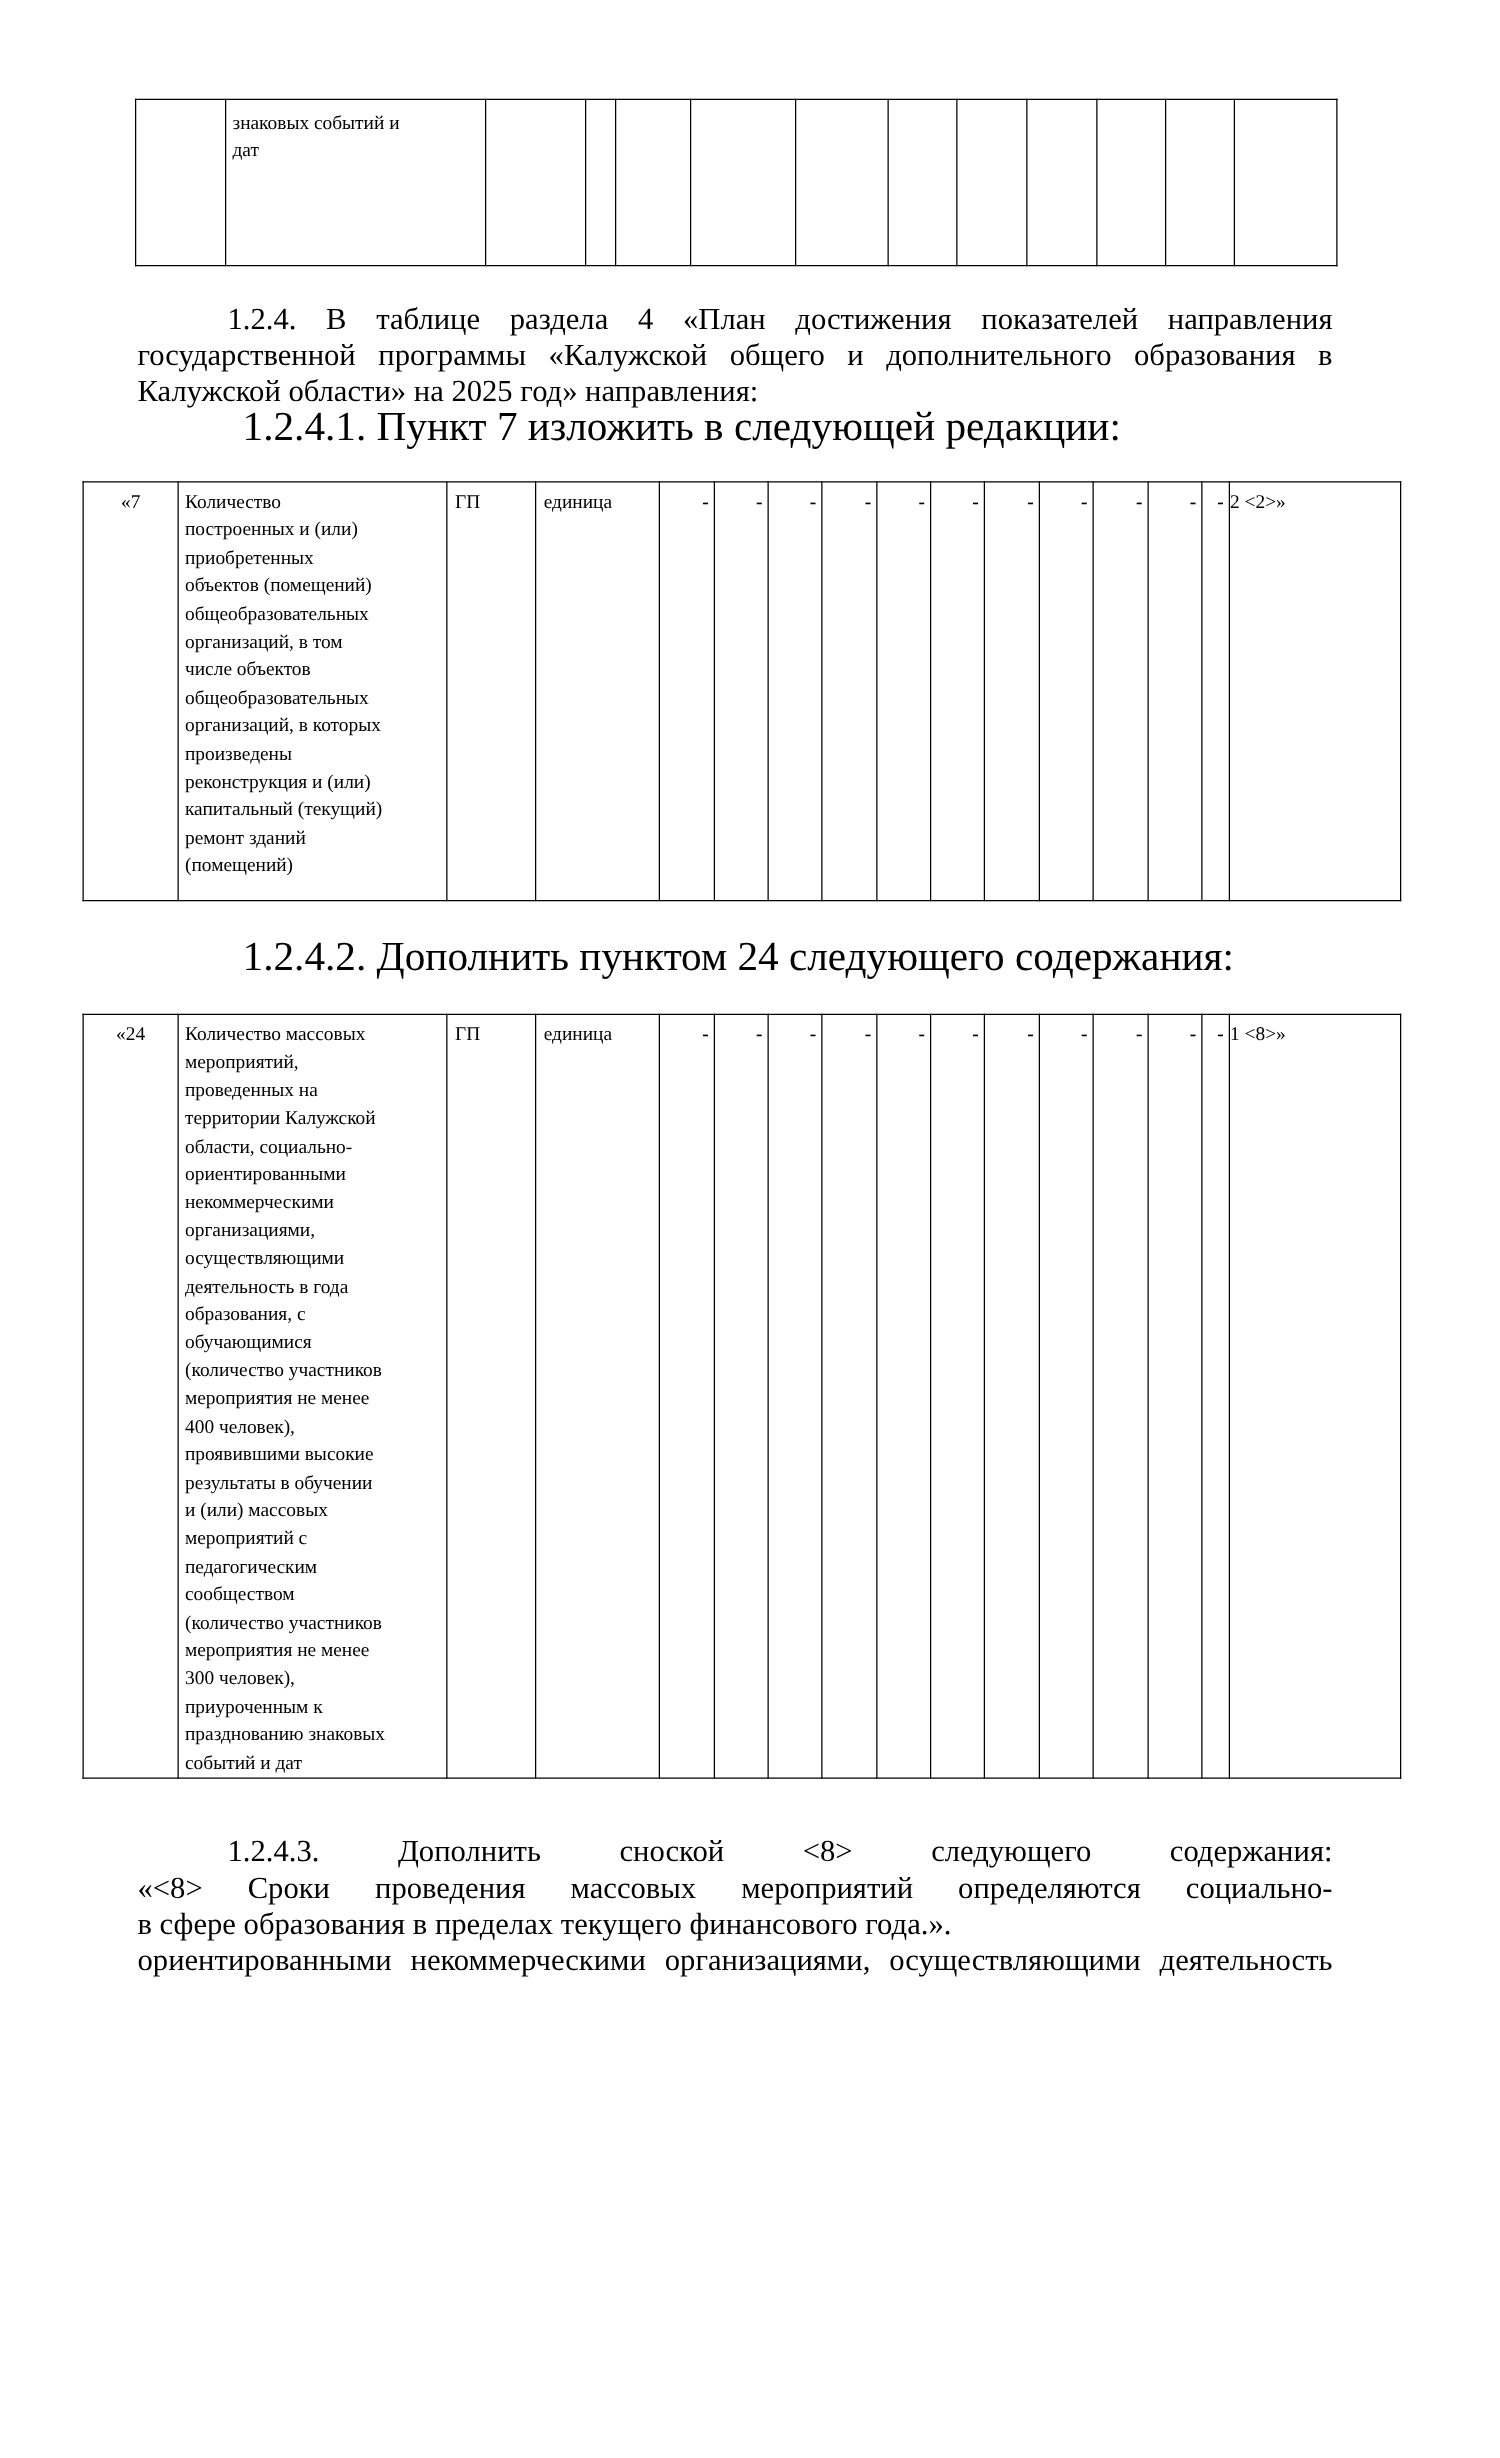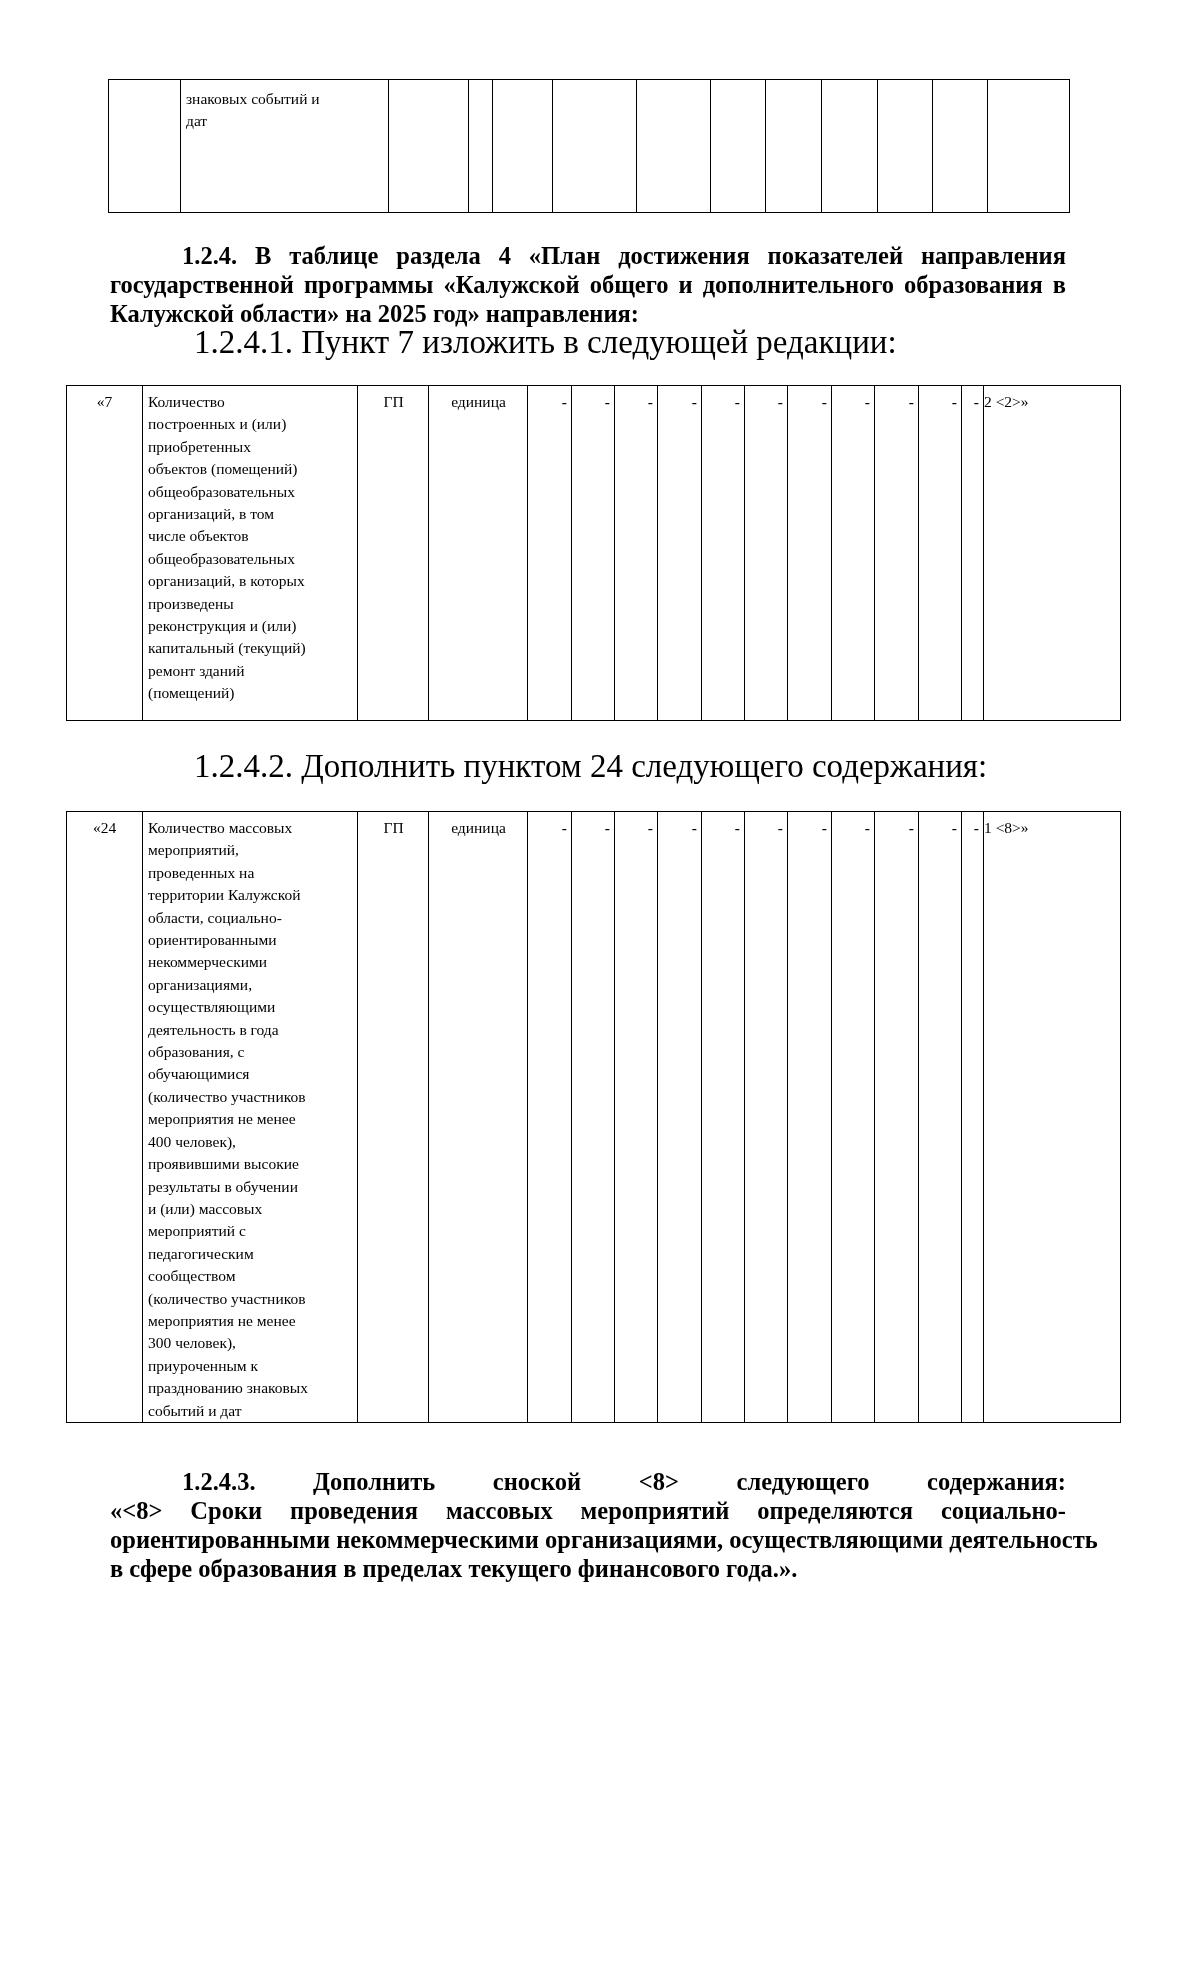--- a/index.html
+++ b/index.html
@@ -33,21 +33,20 @@
       text-align: center;
       padding-top: 5px !important;
       font-size: 16px;
     }
     .cell-name {
       padding: 5px 4px 0 5px !important;
       word-wrap: break-word;
     }
     .cell-src, .cell-unit {
       padding: 5px 5px 0 6px !important;
-      text-align: center;
     }
     .cell-dash {
       text-align: right;
       padding: 5px 4px 0 0 !important;
       font-weight: bold;
     }
     .cell-val {
       text-align: left;
       padding: 5px 6px 0 0 !important;
       font-size: 16px;
@@ -56,21 +55,20 @@
 
     
     .para {
       position: absolute;
       left: 110px;
       width: 956px;
       font-size: 24.5px;
       line-height: 29px;
       text-align: justify;
       text-align-last: left;
-      font-weight: bold;
     }
     .para .line {
       display: block;
       text-align: justify;
       text-align-last: justify;
       white-space: nowrap;
     }
     .para .line.last {
       text-align-last: left;
     }
@@ -255,15 +253,15 @@
     <td class="cell-dash">-</td>
     <td class="cell-dash">-</td>
     <td class="cell-val">1 &lt;8&gt;»</td>
   </tr>
 </tbody>
   </table>
 
 <div class="para" style="top:1467px;">
   <span class="line indent">1.2.4.3. Дополнить сноской &lt;8&gt; следующего содержания:</span>
   <span class="line">«&lt;8&gt; Сроки проведения массовых мероприятий определяются социально-</span>
+  <span class="line last">в сфере образования в пределах текущего финансового года.».</span>
   <span class="line">ориентированными некоммерческими организациями, осуществляющими деятельность</span>
-  <span class="line last">в сфере образования в пределах текущего финансового года.».</span>
 </div>
 
 </body></html>

